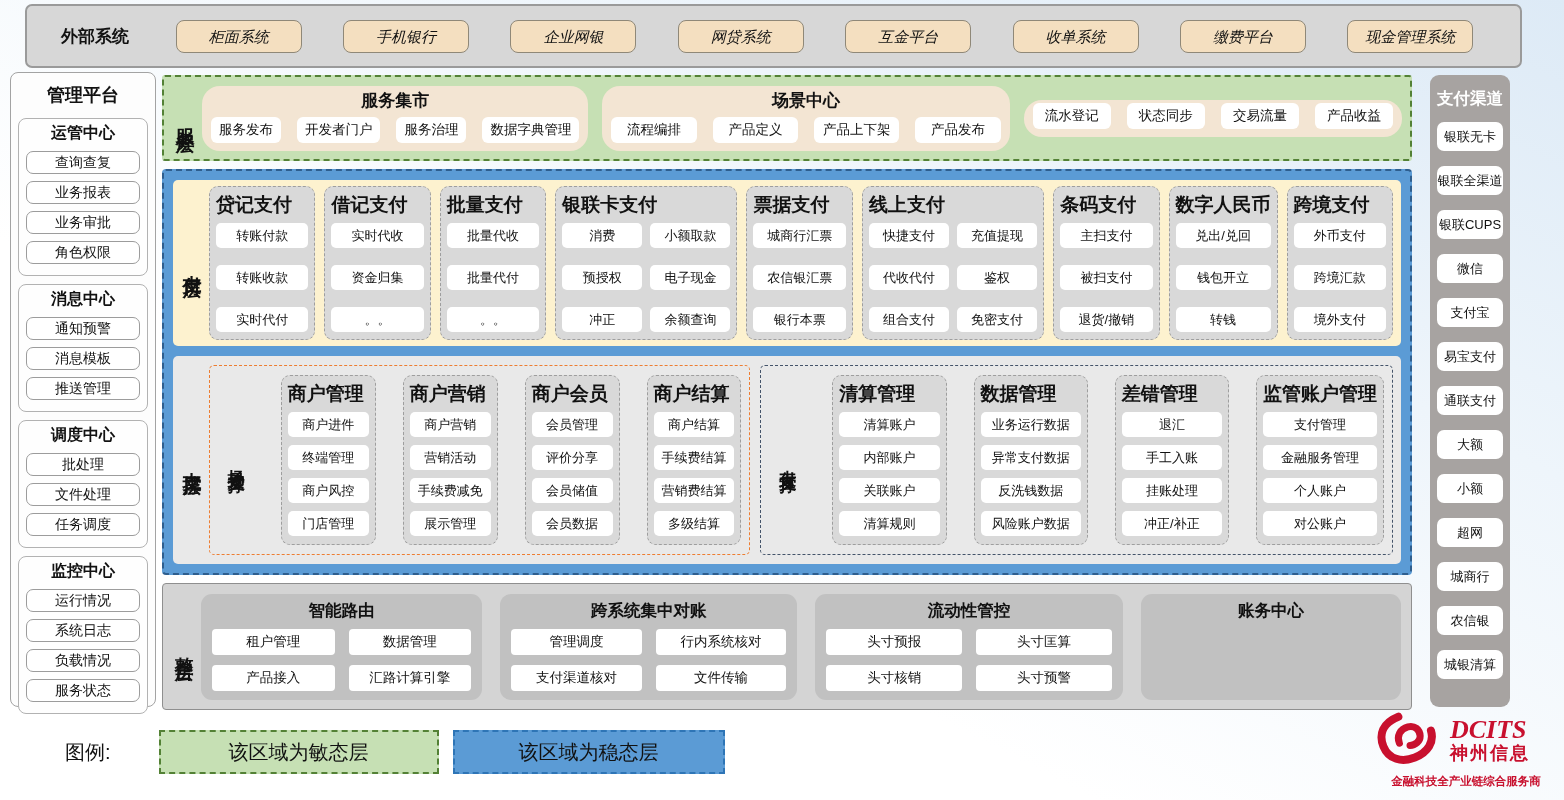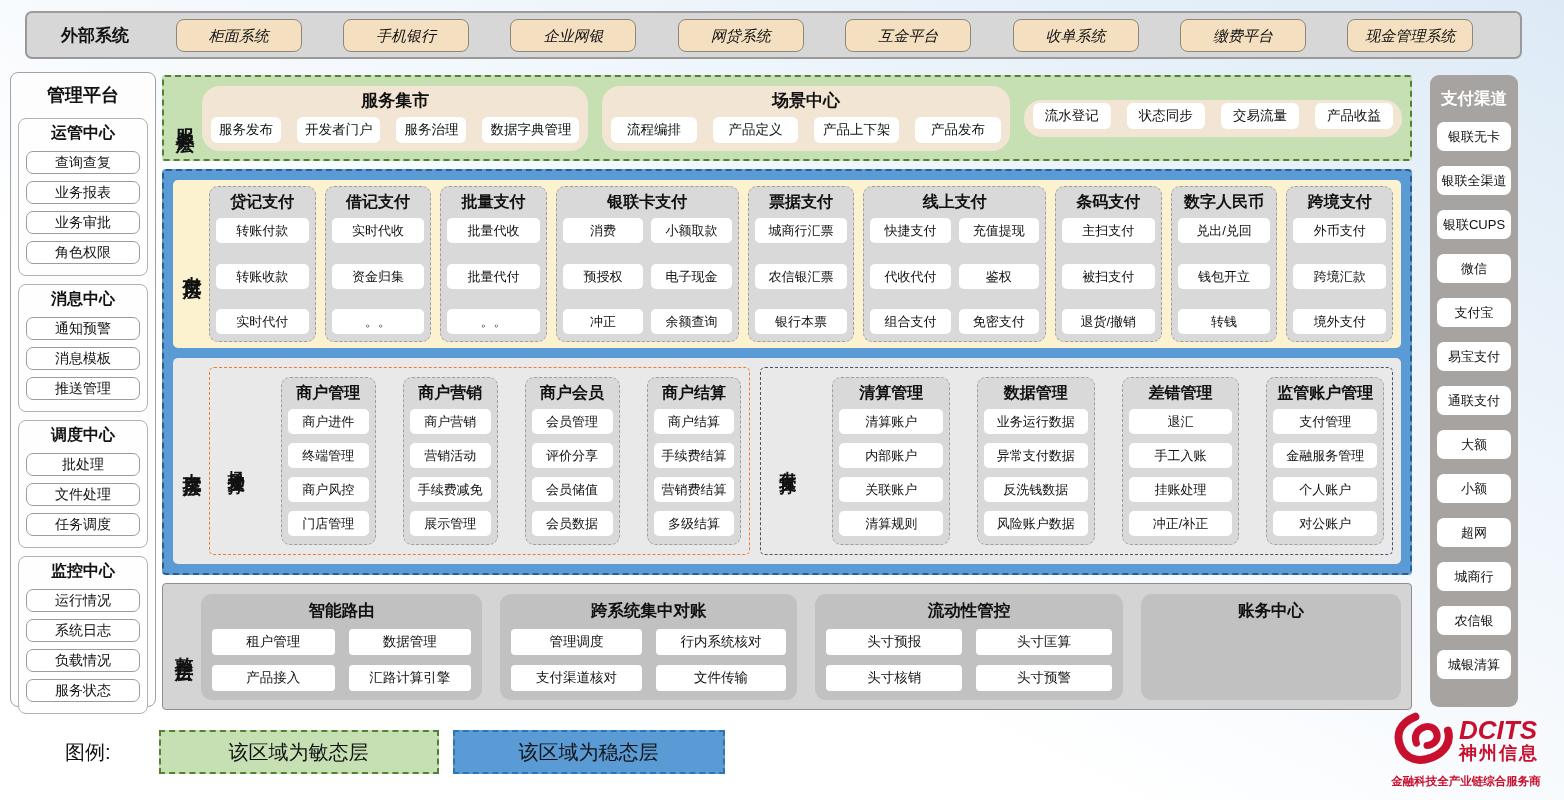--- a/index.html
+++ b/index.html
@@ -1,21 +1,21 @@
 <!DOCTYPE html>
 <html><head>
 <meta charset="utf-8">
 <style>
   * { margin:0; padding:0; box-sizing:border-box; }
   body { font-family:"Liberation Sans","DejaVu Sans",sans-serif; color:#111; }
   .page { position:relative; width:1564px; height:800px; overflow:hidden;
           background:linear-gradient(to top right,#ffffff 35%,#eef5fb 70%,#ddeaf6 100%); }
 
   
-  .topbar { position:absolute; left:25px; top:11px; width:1497px; height:48px;
+  .topbar { position:absolute; left:25px; top:4px; width:1497px; height:64px;
             background:#d7d7d7; border:2px solid #9a9a9a; border-radius:7px;
             display:flex; align-items:center; }
   .topbar-label { font-weight:bold; font-size:17px; margin-left:34px; white-space:nowrap; }
   .topbar-items { flex:1; display:flex; justify-content:space-around; padding:0 26px;font-style:italic; }
   .sys-btn { background:#f4dfc0; border:1.5px solid #8f8878; border-radius:8px;
              min-width:126px; height:33px; line-height:31px; text-align:center;
              font-size:15px; padding:0 12px; white-space:nowrap; }
 
   
   .left-panel { position:absolute; left:10px; top:72px; width:146px; height:635px;
@@ -50,21 +50,21 @@
   
   .blue-box { margin-top:8px; height:406px; background:#5b9bd5; border:2.5px dashed #2e5e8e;
               border-radius:4px; padding:9px 9px; display:flex; flex-direction:column; gap:10px; }
   .pay-panel { height:168px; background:#fdf2cf; border-radius:5px; display:flex;
                padding:6px 8px 6px 2px; }
   .pay-cols { flex:1; display:flex; gap:9px; }
   .pay-col { background:#d9d9d9; border:1.6px dashed #9e9e9e; border-radius:9px;
              padding:3px 6px 7px; display:flex; flex-direction:column; }
   .pay-col[data-cols="1"]{ flex:1; }
   .pay-col[data-cols="2"]{ flex:1.82; }
-  .pc-title { text-align:center; font-weight:bold; font-size:16px; margin:2px 0 5px; white-space:nowrap; }
+  .pc-title { font-weight:bold; font-size:19px; margin:2px 0 5px; white-space:nowrap; }
   .pc-items { flex:1; display:grid; grid-template-columns:1fr; grid-auto-rows:25px;
               gap:8px; align-content:space-between; }
   .pay-col[data-cols="2"] .pc-items { grid-template-columns:1fr 1fr; }
   .pc-items .chip { height:25px; line-height:25px; font-size:13px; padding:0 3px; border-radius:5px; }
 
   
   .supp-panel { flex:1; background:#e9e9e9; border-radius:5px; display:flex;
                 padding:9px 8px 9px 2px; }
   .supp-groups { flex:1; display:flex; gap:10px; }
   .supp-group { border-radius:5px; display:flex; padding:9px 8px; gap:27px; }
@@ -81,36 +81,36 @@
   .int-group { background:#c1c1c1; border-radius:11px; padding:4px 11px 9px; }
   .int-group:nth-of-type(1){ flex:0.98; }
   .int-group:nth-of-type(2){ flex:1.04; }
   .int-group:nth-of-type(3){ flex:1.08; }
   .int-group:nth-of-type(4){ flex:0.90; }
   .ig-title { text-align:center; font-weight:bold; font-size:16.5px; margin:2px 0 7px; white-space:nowrap; }
   .ig-items { display:grid; grid-template-columns:1fr 1fr; gap:10px 14px; }
   .ig-items .chip { height:26px; line-height:26px; font-size:13.5px; border-radius:4px; }
 
   
-  .right-panel { position:absolute; left:1430px; top:75px; width:88px; height:632px;
+  .right-panel { position:absolute; left:1430px; top:75px; width:80px; height:632px;
                  background:#a7a3a1; border-radius:9px; padding:6px 7px; }
   .right-title { color:#fff; font-weight:bold; font-size:16.5px; text-align:center; margin:7px 0 12px; white-space:nowrap; }
   .chan-btn { background:#fff; border-radius:7px; height:29px; line-height:29px; text-align:center;
               font-size:13px; margin-bottom:15px; white-space:nowrap; }
 
   
   .legend { position:absolute; left:65px; top:730px; display:flex; align-items:center; }
   .legend-label { font-size:20px; margin-right:48px; }
   .legend-box { width:280px; height:44px; text-align:center; line-height:41px; font-size:20px; }
   .legend-agile { background:#c6e0b4; border:2px dashed #538135; }
   .legend-stable { background:#5b9bd5; border:2px dashed #2e75b6; margin-left:14px; width:272px; }
 
   
   .logo { position:absolute; right:8px; top:710px; width:180px; text-align:center; }
-  .logo-row { display:flex; align-items:center; justify-content:center; gap:4px; }
+  .logo-row { display:flex; align-items:center; justify-content:flex-start; gap:12px;font-family:Liberation Serif, serif; }
   .logo-texts { text-align:left; }
   .logo-en { color:#c8102e; font-weight:bold; font-style:italic; font-size:26px; line-height:1; }
   .logo-cn { color:#c8102e; font-weight:bold; font-size:18px; letter-spacing:2px; line-height:1.15; }
   .logo-tagline { color:#c8102e; font-weight:bold; font-size:11.5px; margin-top:4px; white-space:nowrap; }
 </style>
 </head>
 <body>
 
 <div class="page">
 

